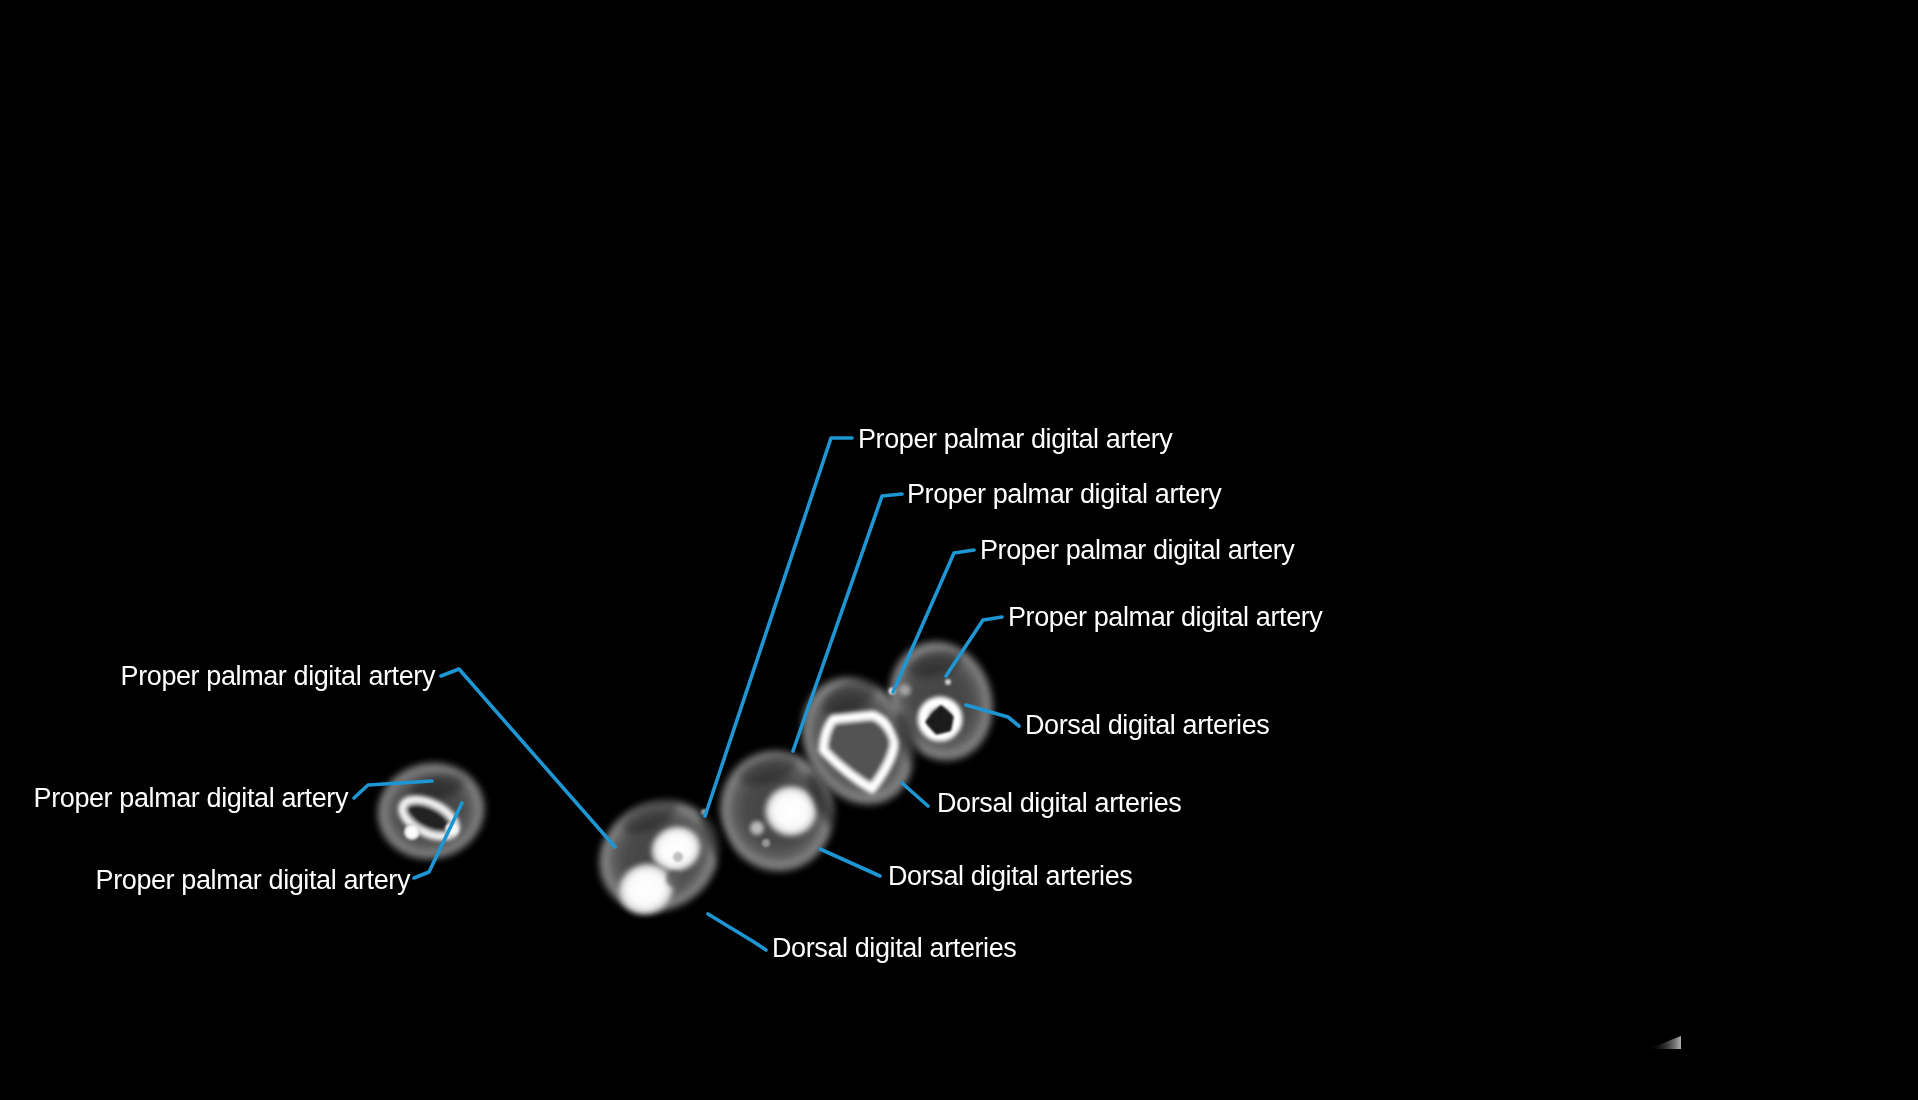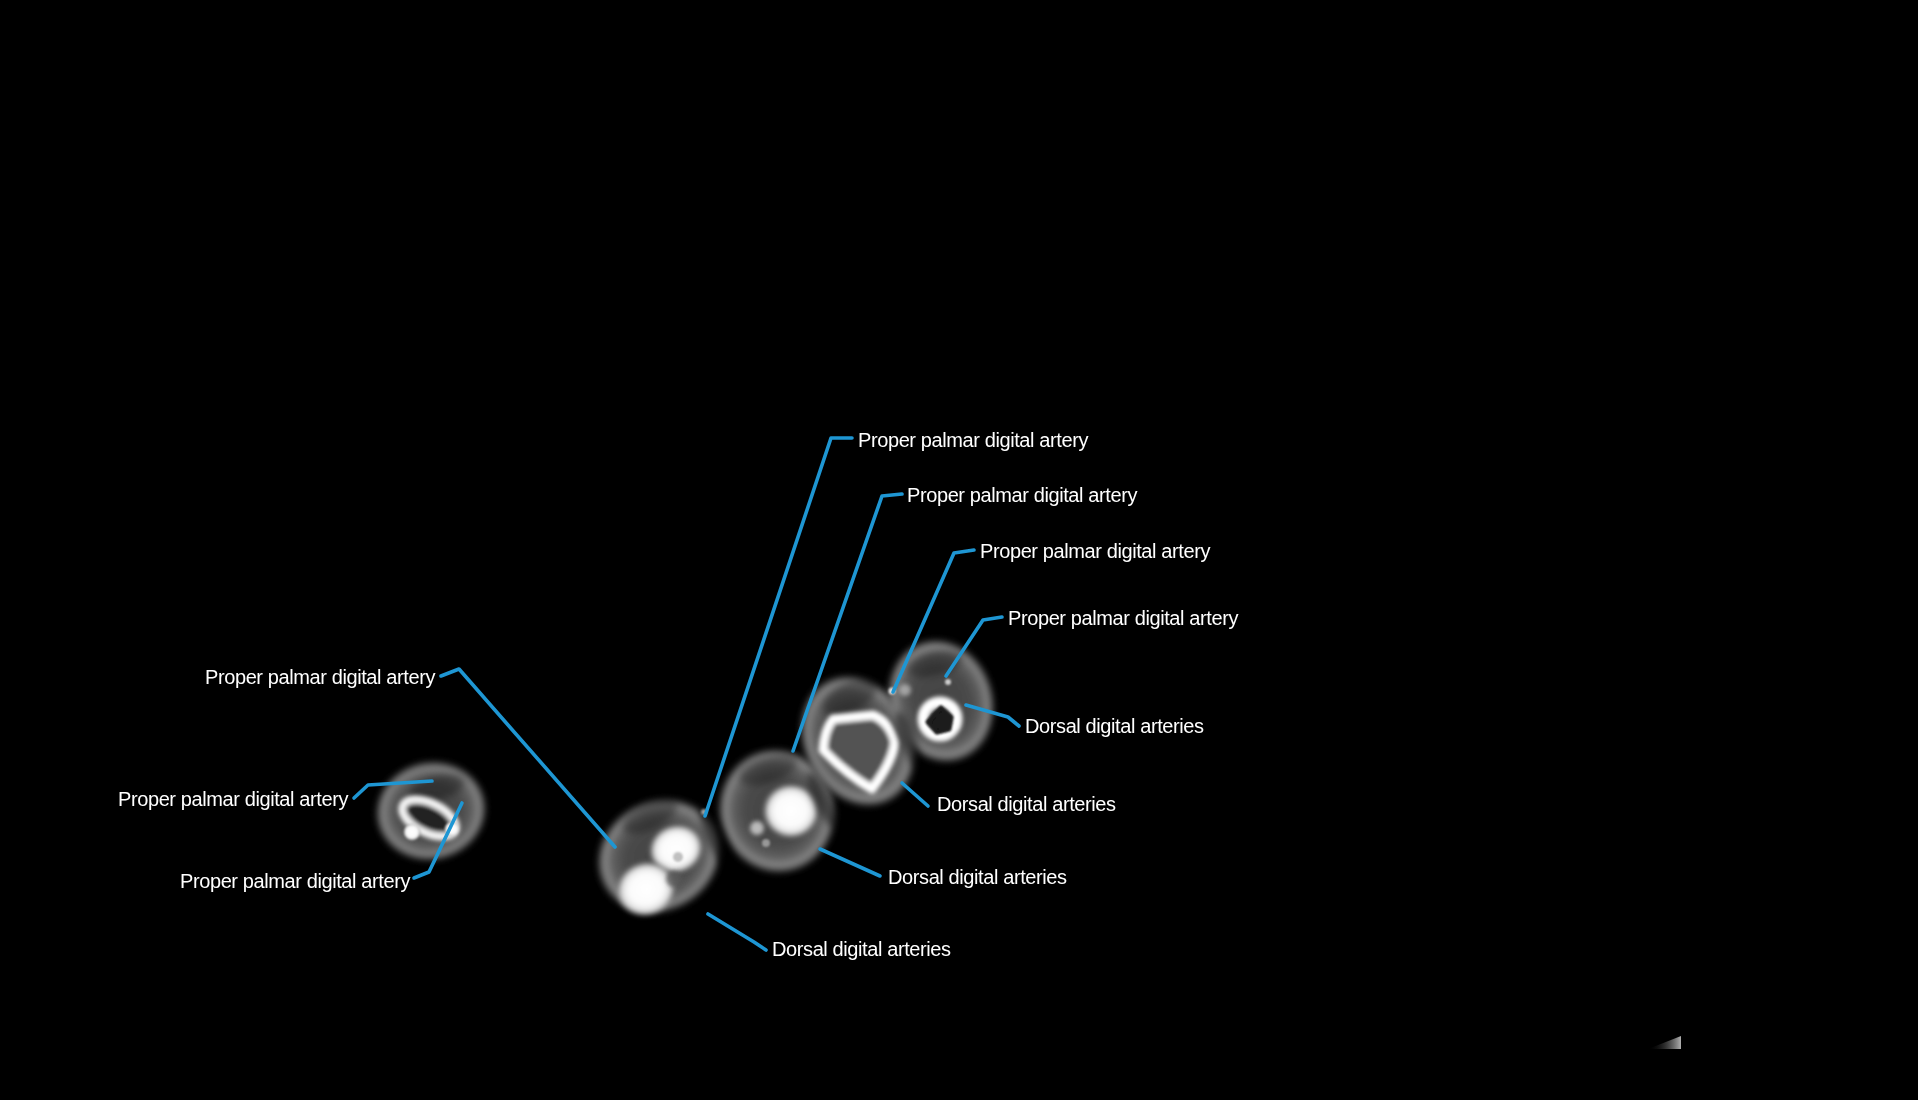--- a/index.html
+++ b/index.html
@@ -26,21 +26,21 @@
     left: 0;
     top: 0;
     width: 100%;
     height: 100%;
     pointer-events: none;
   }
   .label {
     position: absolute;
     transform: translateY(-52%);
     color: #fff;
-    font-size: 20px;
+    font-size: 27px;
     font-weight: 400;
     letter-spacing: -0.4px;
     line-height: 1.1;
     white-space: nowrap;
   }
 </style>
 </head>
 <body>
 
 <div class="stage">

